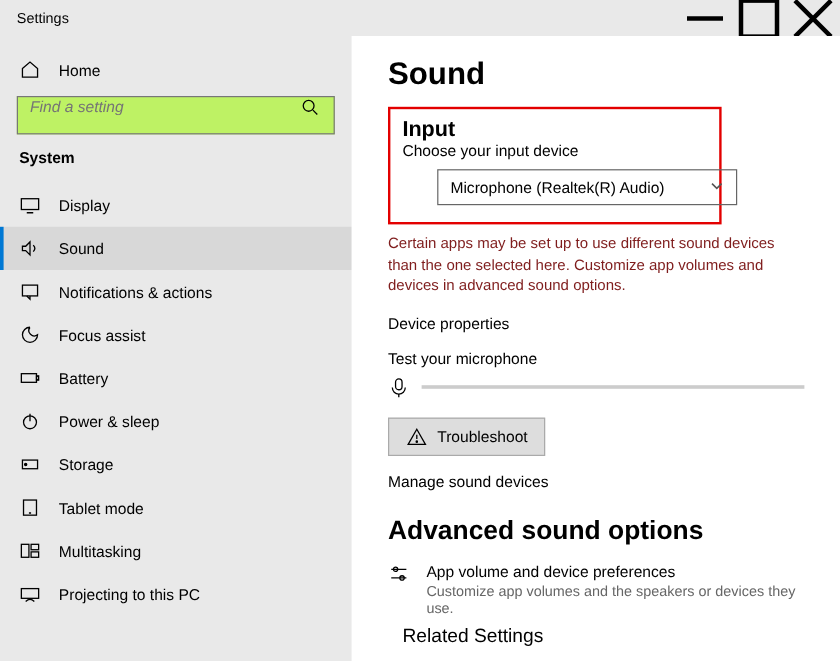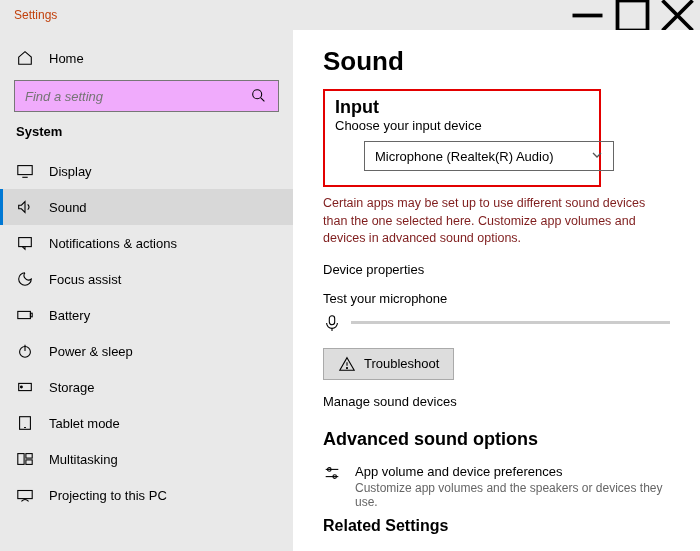--- a/index.html
+++ b/index.html
@@ -13,21 +13,21 @@
     overflow: hidden;
   }
   .window { display: flex; flex-direction: column; height: 100%; }
   .titlebar {
     height: 30px;
     background: #e9e9e9;
     display: flex;
     align-items: center;
     padding-left: 14px;
   }
-  .titlebar .title { font-size: 12px; color: #c2410c; }
+  .titlebar .title { font-size: 12px; color: #000000; }
   .window-controls {
     margin-left: auto;
     display: flex;
     height: 100%;
   }
   .win-btn {
     width: 45px;
     display: flex;
     align-items: center;
     justify-content: center;
@@ -52,25 +52,25 @@
     cursor: pointer;
   }
   .nav-item.selected {
     background: #d8d8d8;
     border-left: 3px solid #0078d4;
     padding-left: 13px;
   }
   .search-wrap { padding: 4px 14px 10px 14px; }
   .search {
     display: flex;
-    align-items: center;
+    align-items: flex-start;
     border: 1px solid #777;
     height: 32px;
     padding: 0 10px;
-    background: #f0abfc;
+    background: #bef264;
     gap: 40px;
   }
   .search input {
     flex: 1;
     border: none;
     background: transparent;
     outline: none;
     font-size: 13px;
     font-style: italic;
     color: #666;
@@ -111,25 +111,25 @@
   }
   .desc { color: #7f1d1d; font-size: 12.5px; margin: 8px 0 14px 0; line-height: 1.4; max-width: 400px;}
   .link-row { font-size: 13px; margin-bottom: 14px; color:#000; }
   .mic-row { display:flex; align-items:center; gap:10px; margin-bottom:16px; }
   .mic-bar { flex:1; height:3px; background:#ccc; max-width: 330px;}
   .btn {
     display:inline-flex; align-items:center; gap:8px;
     border:1px solid #aaa; background:#ddd; height:32px;
     padding:0 14px; font-size:13px; cursor:pointer; margin-bottom:14px;
   }
-  .advanced-heading { font-size: 18px; font-weight:600; margin: 20px 0 14px 0;}
+  .advanced-heading { font-size: 22px; font-weight:600; margin: 20px 0 14px 0;}
   .pref-row { display:flex; gap:14px; align-items:flex-start; margin-bottom:4px;}
   .pref-row .ptitle { font-size:13px; font-weight:400; color:#000; margin-bottom:2px;}
   .pref-row .psub { font-size:12px; color:#666;}
-  .related-heading { font-size:16px; font-weight:700; margin:8px 0 10px 0;}
+  .related-heading { font-size:16px; font-weight:400; margin:8px 0 10px 12px;}
   .chev svg { width:12px; height:12px; stroke:#555; stroke-width:1.3; fill:none;}
 </style>
 </head>
 <body>
 
 <div class="window">
   <div class="titlebar">
     <span class="title">Settings</span>
     <div class="window-controls">
       <div class="win-btn">

